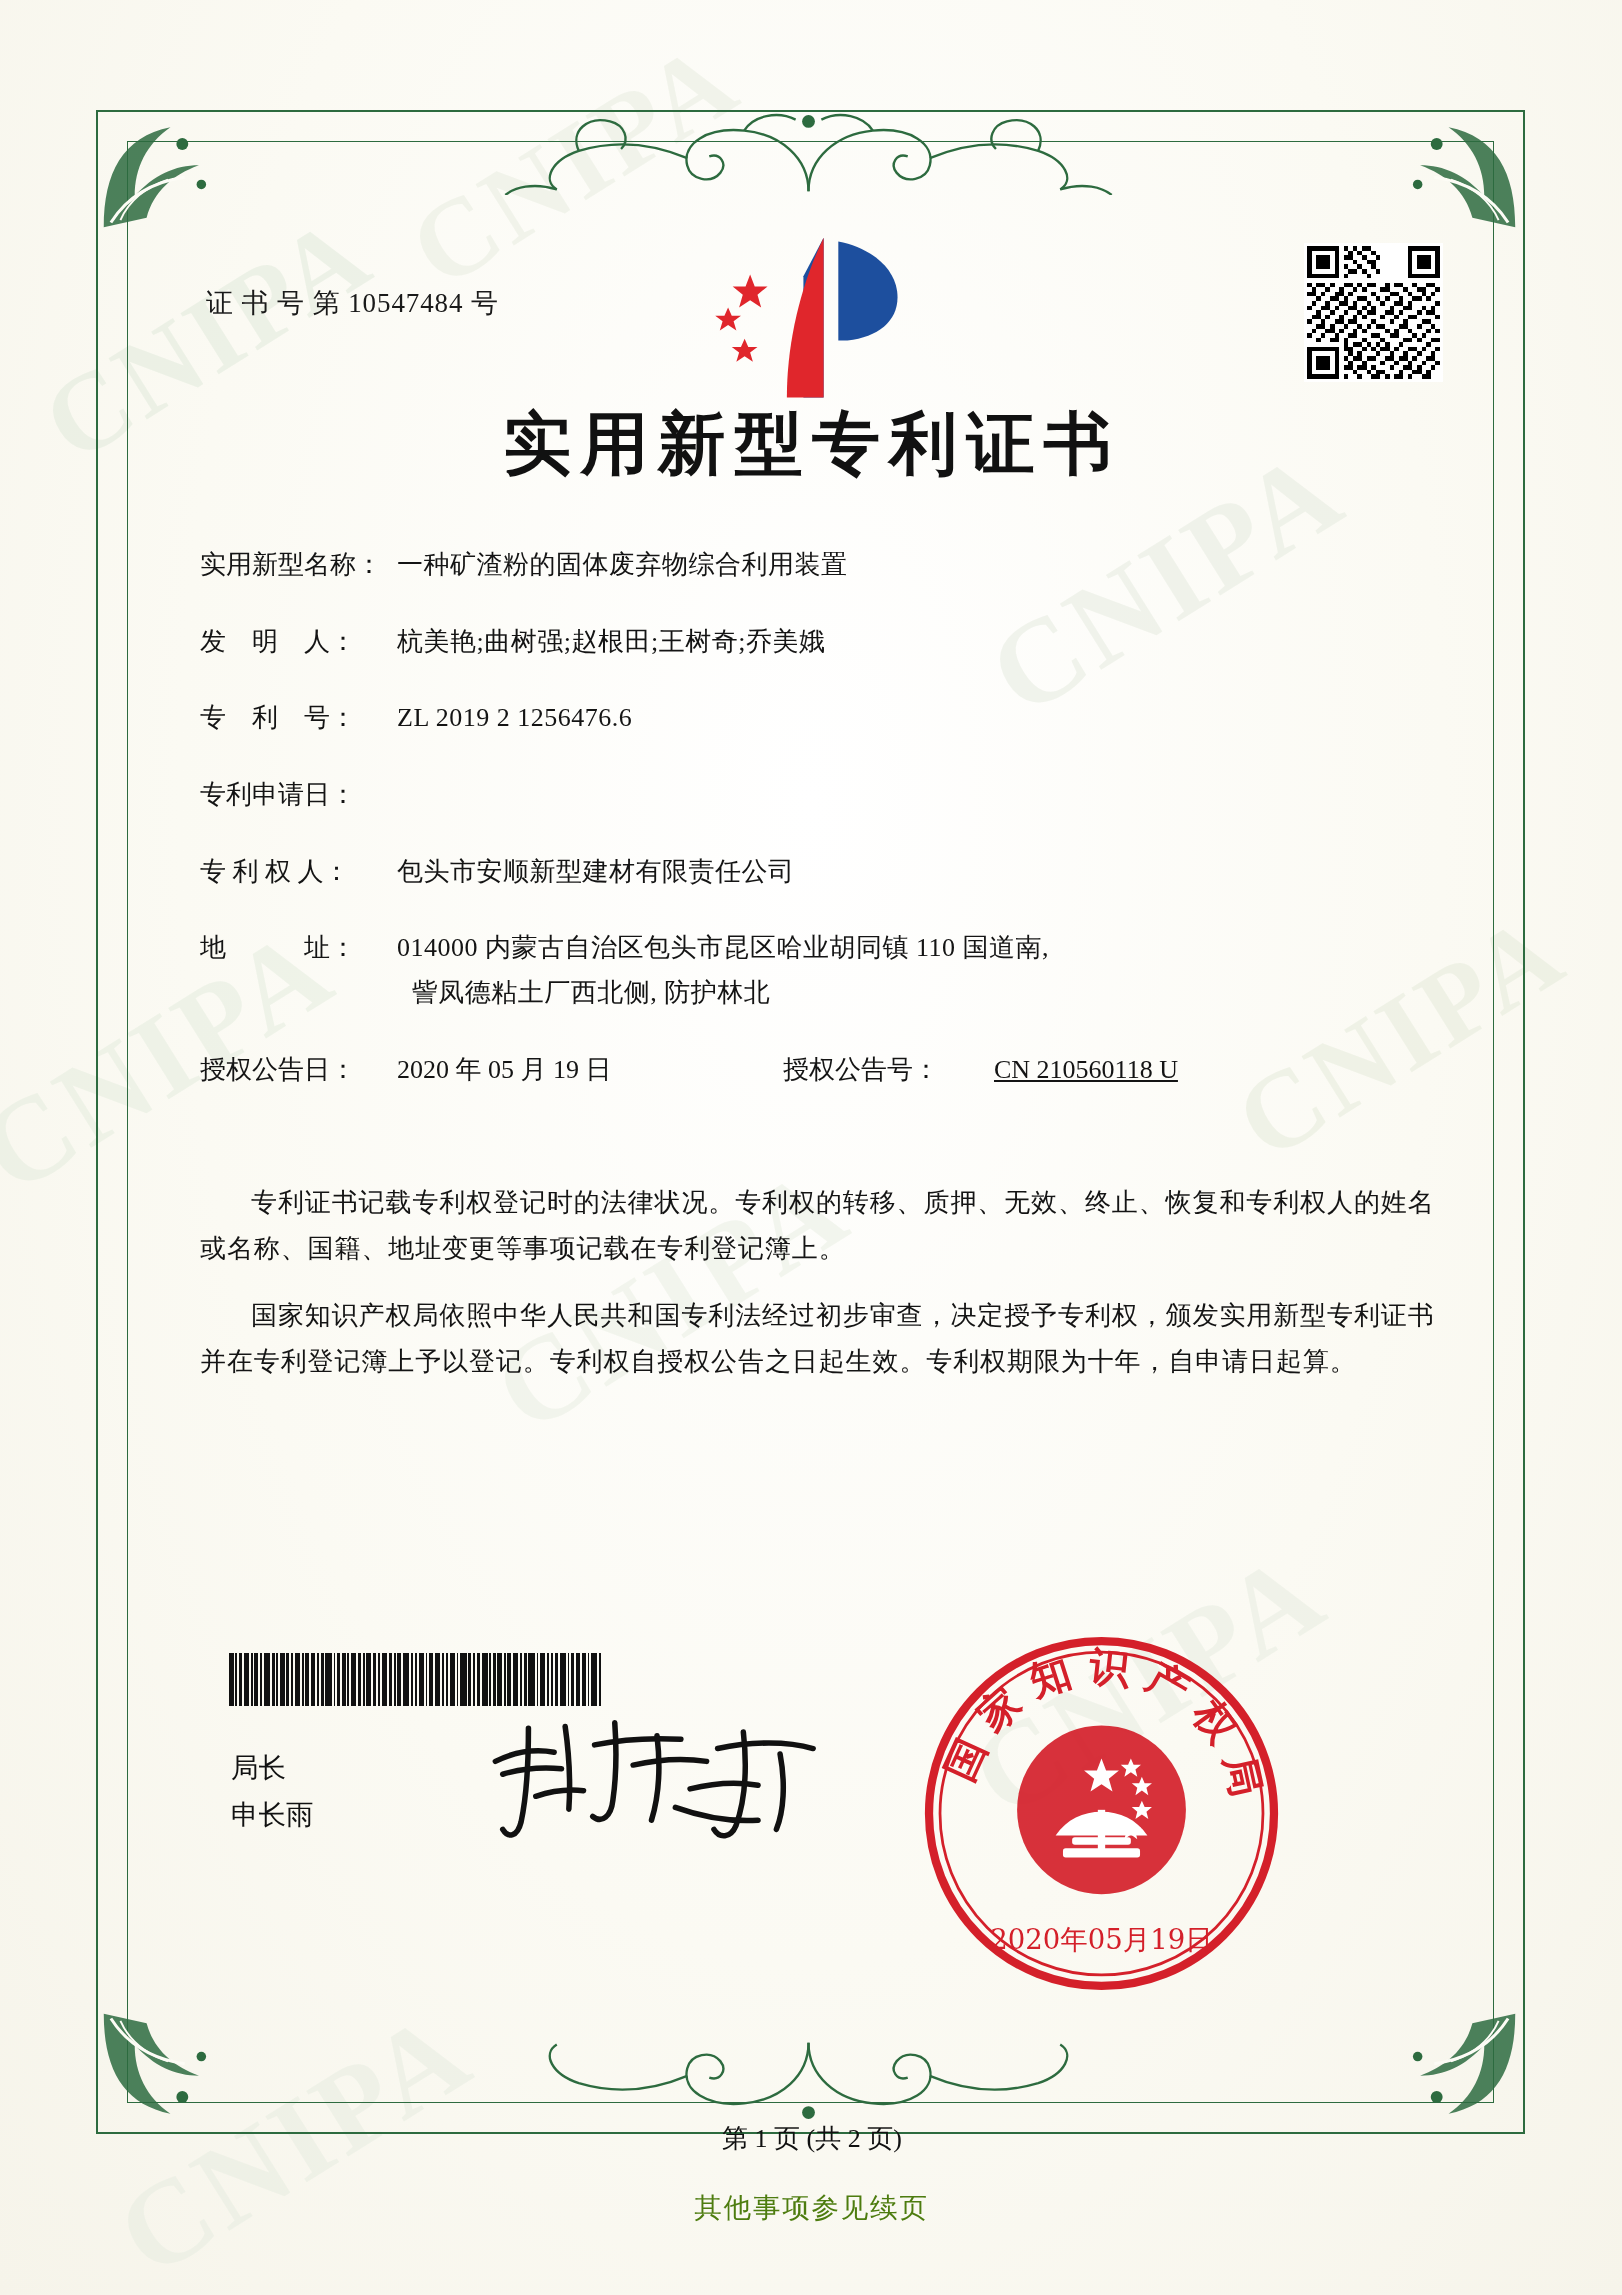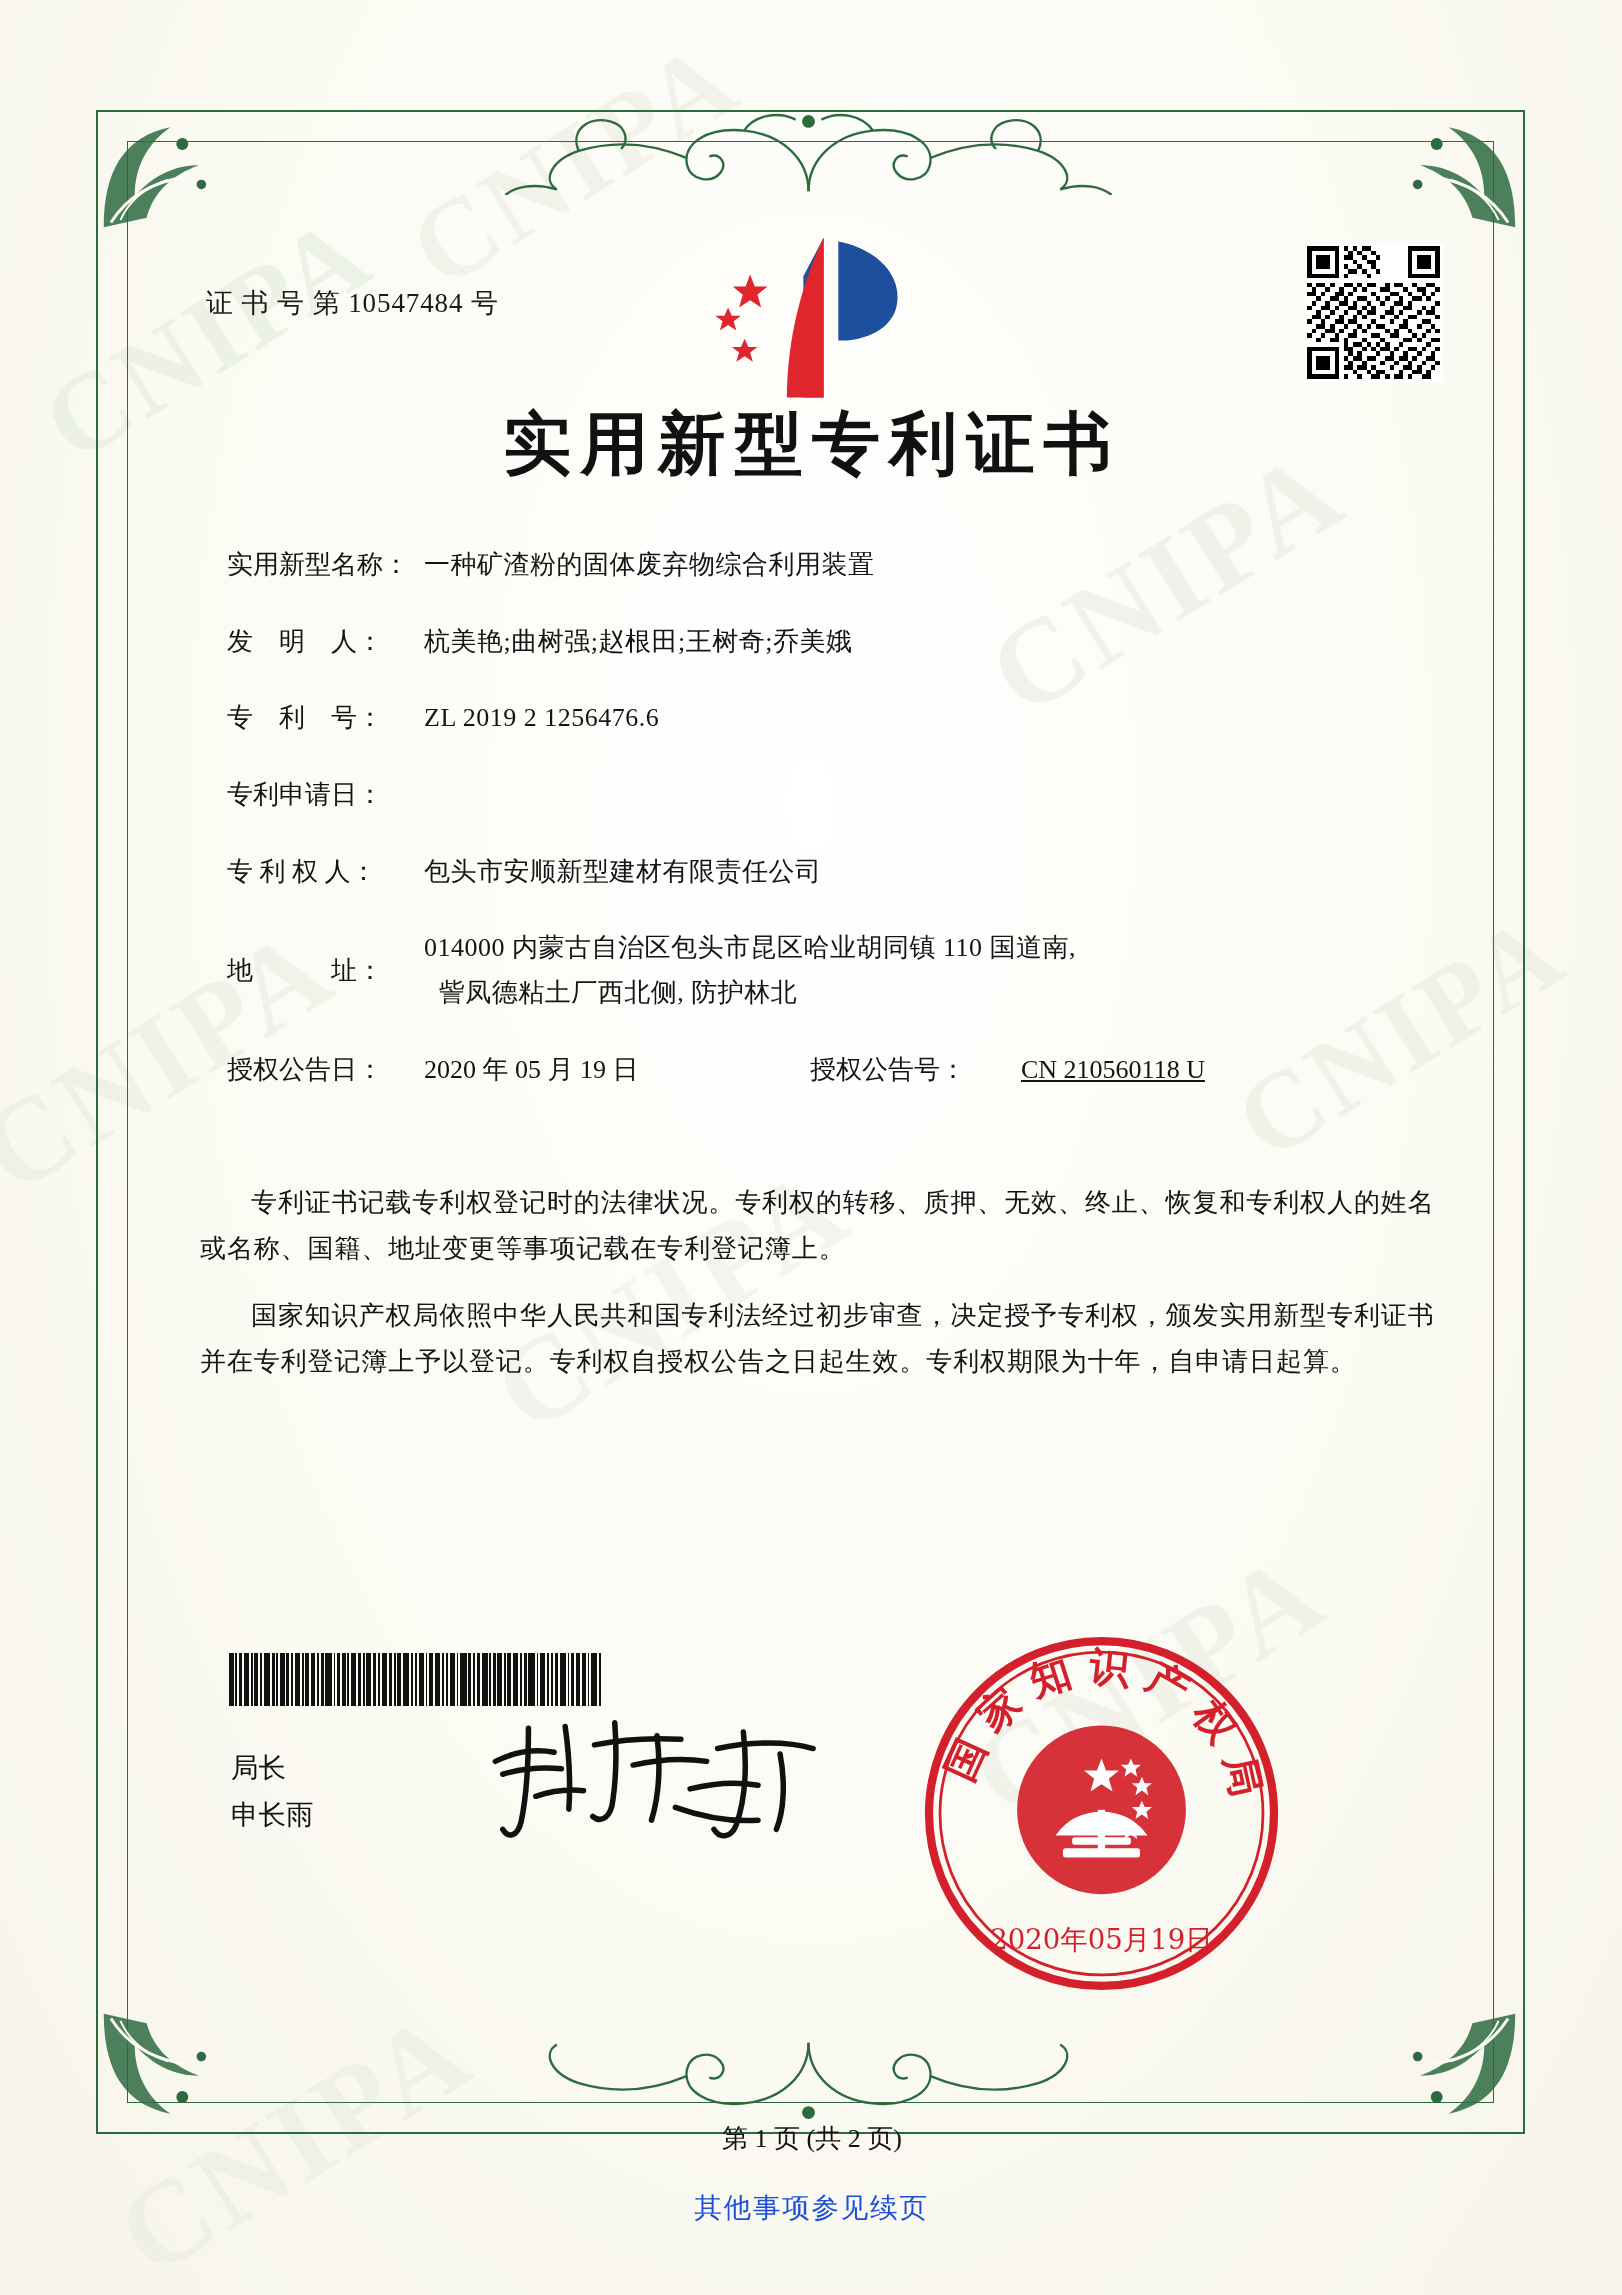--- a/index.html
+++ b/index.html
@@ -134,24 +134,23 @@
 
   .fields {
     position: absolute;
     left: 26px; top: 344px;
     width: 1240px;
     font-size: 26px;
     color: #141414;
   }
   .row {
     display: flex;
-    align-items: center;
+    align-items: flex-start;
     margin-bottom: 39px;
     line-height: 1.45;
-    margin-left: 27px;
   }
   .label {
     width: 197px;
     flex: 0 0 197px;
     letter-spacing: 0px;
     white-space: nowrap;
   }
   .value {
     flex: 1;
     letter-spacing: 0.5px;
@@ -224,21 +223,21 @@
     color: #111;
   }
 
   .footer-note {
     position: absolute;
     left: 0; top: 2190px;
     width: 1623px;
     text-align: center;
     font-size: 27.5px;
     letter-spacing: 1.8px;
-    color: #1d4ed8;
+    color: #4d7c0f;
     font-family: "Liberation Serif", serif;
   }
 </style>
 </head>
 <body>
 
 <div class="page">
   <div class="paper-tint"></div>
 
   <div class="wm wm1">CNIPA</div>

